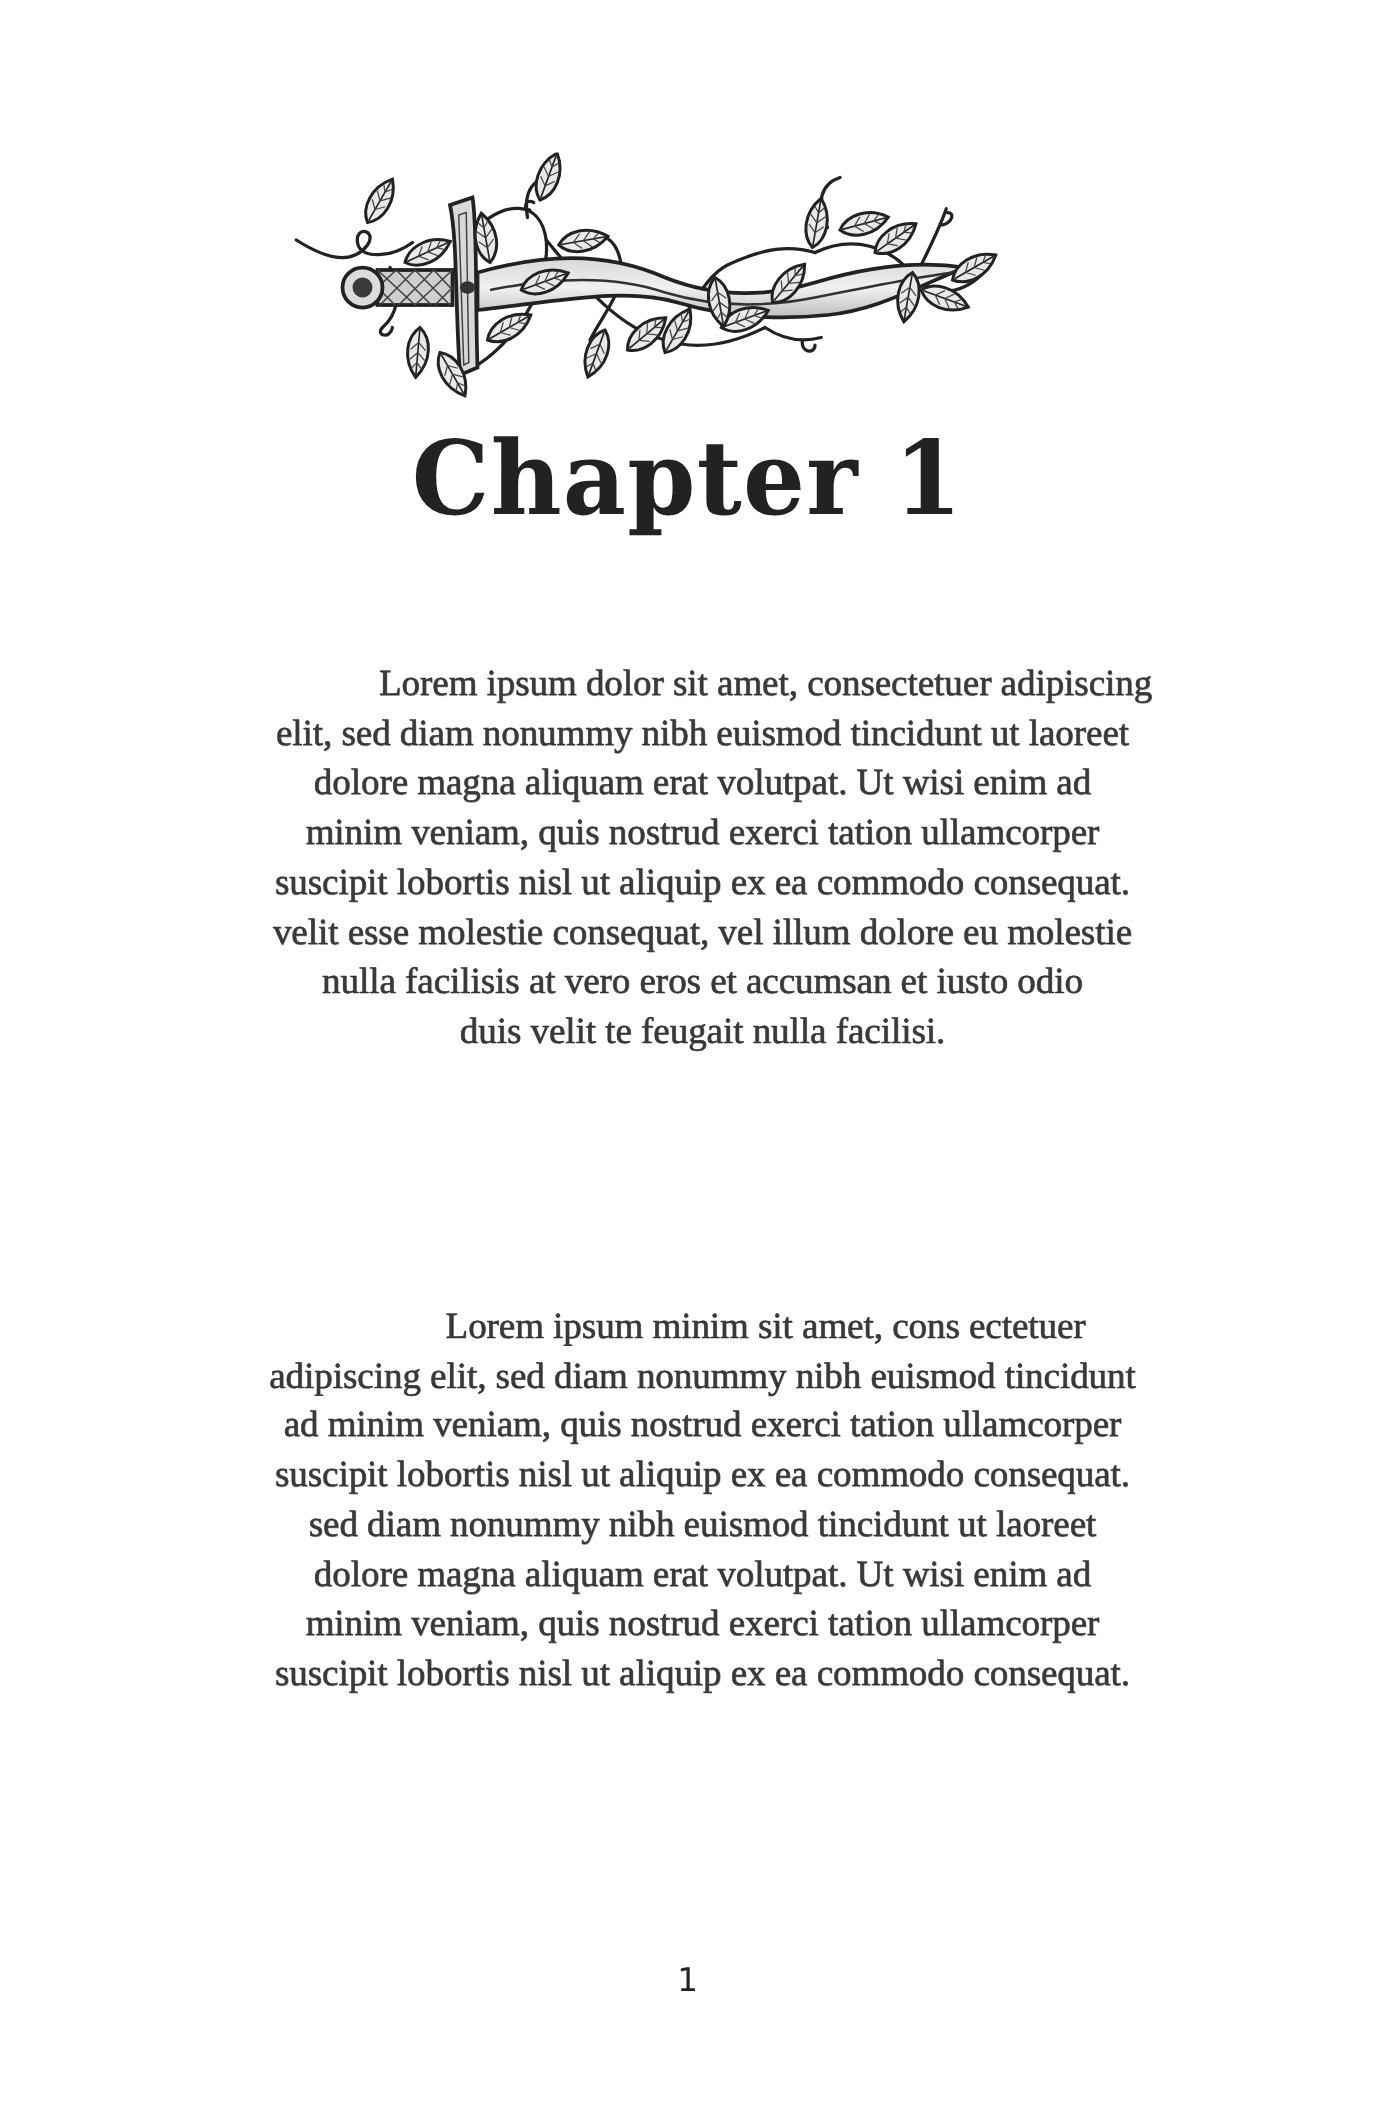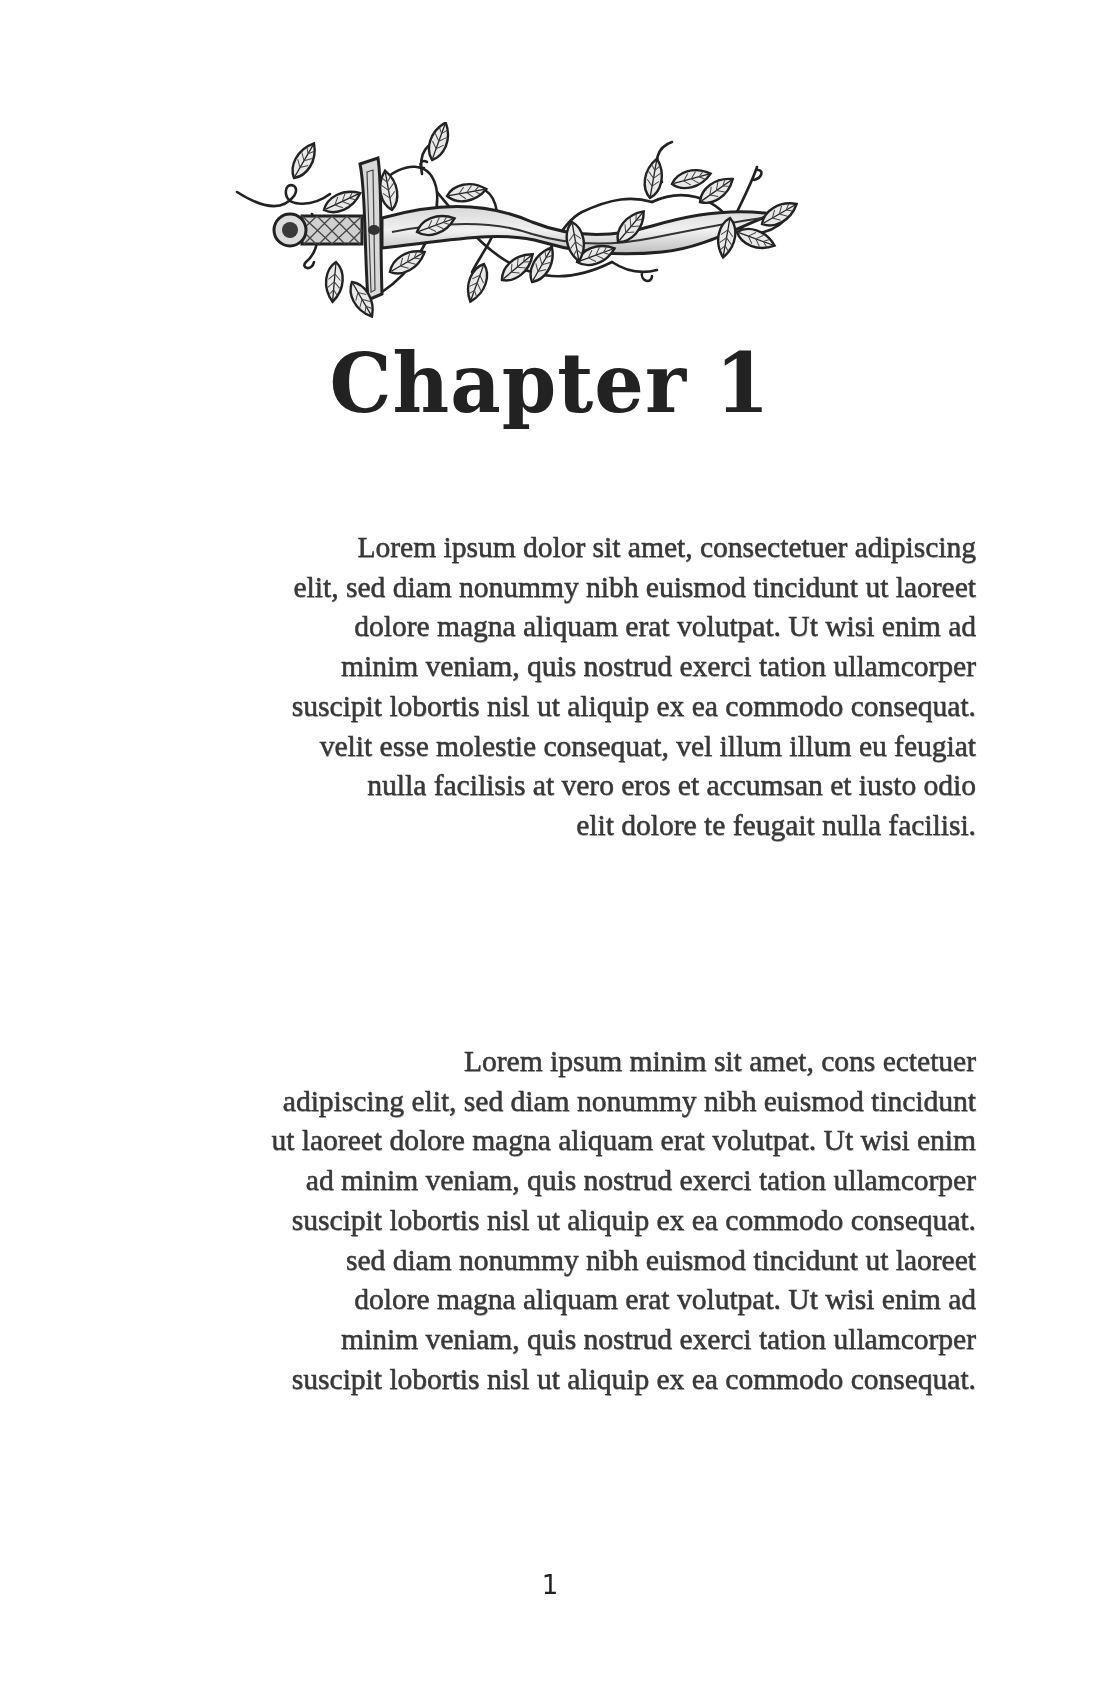--- a/index.html
+++ b/index.html
@@ -8,21 +8,21 @@
   .ornament { position: absolute; left: 232px; top: 122px; width: 572px; height: 212px; }
   .chapter-title {
     position: absolute; left: 0; width: 1100px; top: 336px; text-align: center;
     font-family: "DejaVu Serif", serif; font-weight: bold; font-size: 78px;
     color: #222222; letter-spacing: 1px; line-height: 96px;
     transform: scaleY(1.05);
   }
   .body-text {
     position: absolute; left: 148px; width: 828px;
     font-family: "Liberation Serif", serif; font-size: 29.5px; line-height: 39.7px;
-    color: #3a3a3a; text-align: right; margin: 0;
+    color: #3a3a3a; text-align: center; margin: 0;
     -webkit-text-stroke: 0.4px #2a2a2a;
     text-shadow: 0.6px 0.6px 0 #bdbdbd;
   }
   .line { display: block; white-space: nowrap; }
   .line.first { padding-left: 101px; }
   #para1 { top: 528px; }
   #para2 { top: 1042px; }
   .page-number {
     position: absolute; left: 0; width: 1100px; top: 1570px; text-align: center;
     font-family: "DejaVu Sans", sans-serif; font-size: 26px; color: #222222;
@@ -99,29 +99,28 @@
   </svg>
 
   <div class="chapter-title">Chapter 1</div>
 
   <div class="body-text" id="para1">
     <span class="line first">Lorem ipsum dolor sit amet, consectetuer adipiscing</span>
     <span class="line">elit, sed diam nonummy nibh euismod tincidunt ut laoreet</span>
     <span class="line">dolore magna aliquam erat volutpat. Ut wisi enim ad</span>
     <span class="line">minim veniam, quis nostrud exerci tation ullamcorper</span>
     <span class="line">suscipit lobortis nisl ut aliquip ex ea commodo consequat.</span>
-    <span class="line">velit esse molestie consequat, vel illum illum eu feugiat</span>
+    <span class="line">velit esse molestie consequat, vel illum dolore eu molestie</span>
     <span class="line">nulla facilisis at vero eros et accumsan et iusto odio</span>
-    <span class="line">elit dolore te feugait nulla facilisi.</span>
+    <span class="line">duis velit te feugait nulla facilisi.</span>
   </div>
 
   <div class="body-text" id="para2">
     <span class="line first">Lorem ipsum minim sit amet, cons ectetuer</span>
     <span class="line">adipiscing elit, sed diam nonummy nibh euismod tincidunt</span>
-    <span class="line">ut laoreet dolore magna aliquam erat volutpat. Ut wisi enim</span>
     <span class="line">ad minim veniam, quis nostrud exerci tation ullamcorper</span>
     <span class="line">suscipit lobortis nisl ut aliquip ex ea commodo consequat.</span>
     <span class="line">sed diam nonummy nibh euismod tincidunt ut laoreet</span>
     <span class="line">dolore magna aliquam erat volutpat. Ut wisi enim ad</span>
     <span class="line">minim veniam, quis nostrud exerci tation ullamcorper</span>
     <span class="line">suscipit lobortis nisl ut aliquip ex ea commodo consequat.</span>
   </div>
 
   <div class="page-number">1</div>
 </div>

